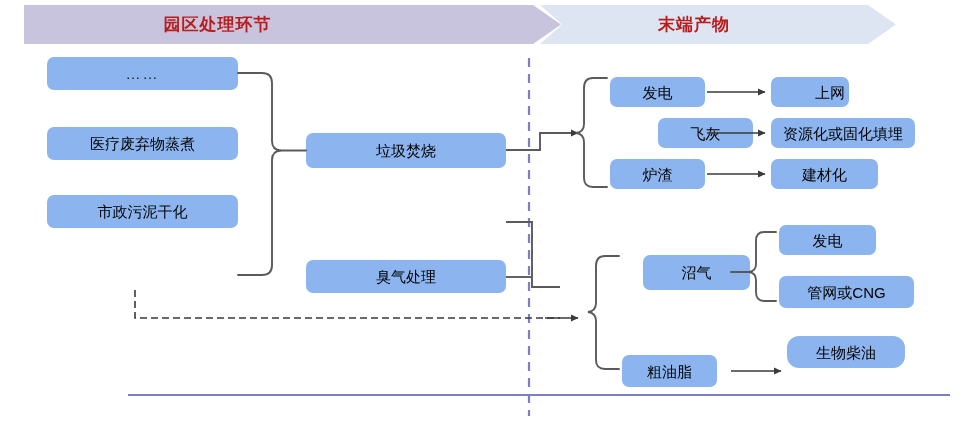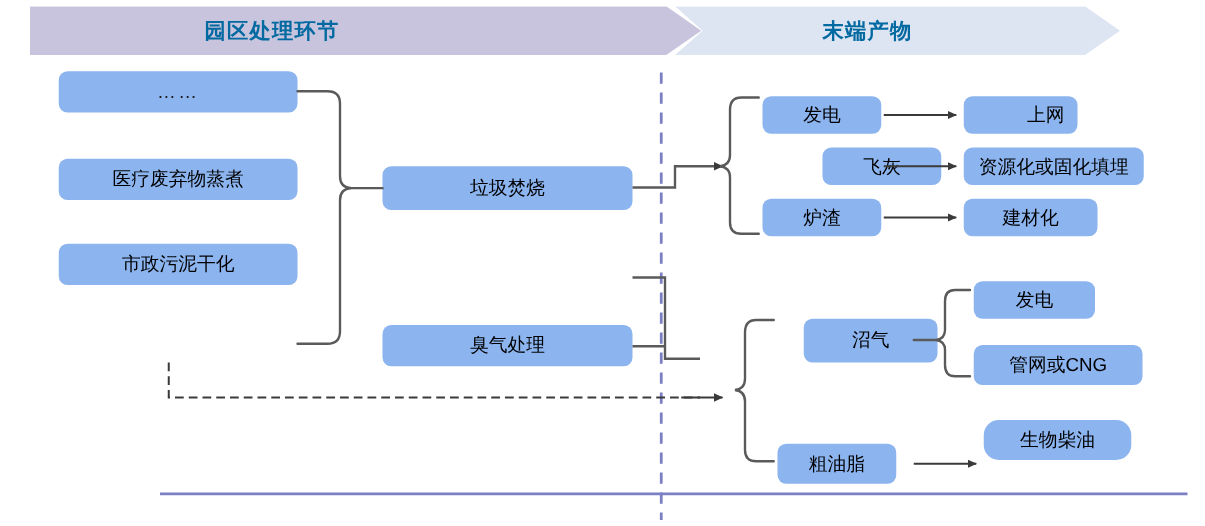--- a/index.html
+++ b/index.html
@@ -18,21 +18,21 @@
     overflow: hidden;
   }
   
   .banner {
     position: absolute;
     display: flex;
     align-items: center;
     justify-content: center;
     font-size: 17px;
     font-weight: bold;
-    color: #0369a1;
+    color: #b91c1c;
     letter-spacing: 1px;
   }
   .banner-a {
     left: 24px;
     top: 5px;
     width: 537px;
     height: 39px;
     background: #c8c4dd;
     -webkit-clip-path: polygon(0 0, calc(100% - 28px) 0, 100% 50%, calc(100% - 28px) 100%, 0 100%);
     clip-path: polygon(0 0, calc(100% - 28px) 0, 100% 50%, calc(100% - 28px) 100%, 0 100%);
@@ -94,21 +94,21 @@
   <div class="node" style="left:47px;  top:127px; width:191px; height:33px;">医疗废弃物蒸煮</div>
   <div class="node" style="left:47px;  top:195px; width:191px; height:33px;">市政污泥干化</div>
 
   <div class="node" style="left:306px; top:133px; width:200px; height:35px;">垃圾焚烧</div>
   <div class="node" style="left:306px; top:260px; width:200px; height:33px;">臭气处理</div>
 
   <div class="node" style="left:610px; top:77px;  width:95px;  height:30px;">发电</div>
   <div class="node" style="left:610px; top:118px; width:95px;  height:30px;margin-left:48px;">飞灰</div>
   <div class="node" style="left:610px; top:159px; width:95px;  height:30px;">炉渣</div>
 
-  <div class="node" style="left:771px; top:77px;  width:91px;  height:30px;padding-left:40px;">上网</div>
+  <div class="node" style="left:771px; top:77px;  width:78px;  height:30px;padding-left:40px;">上网</div>
   <div class="node" style="left:771px; top:118px; width:144px; height:30px;">资源化或固化填埋</div>
   <div class="node" style="left:771px; top:159px; width:107px; height:30px;">建材化</div>
 
   <div class="node" style="left:622px; top:255px; width:107px; height:35px;margin-left:21px;">沼气</div>
   <div class="node" style="left:779px; top:225px; width:97px;  height:30px;">发电</div>
   <div class="node" style="left:779px; top:276px; width:135px; height:32px;">管网或CNG</div>
 
   <div class="node" style="left:622px; top:355px; width:95px; height:32px;">粗油脂</div>
   <div class="node" style="left:787px; top:336px; width:118px; height:32px;border-radius:12px;">生物柴油</div>
 

